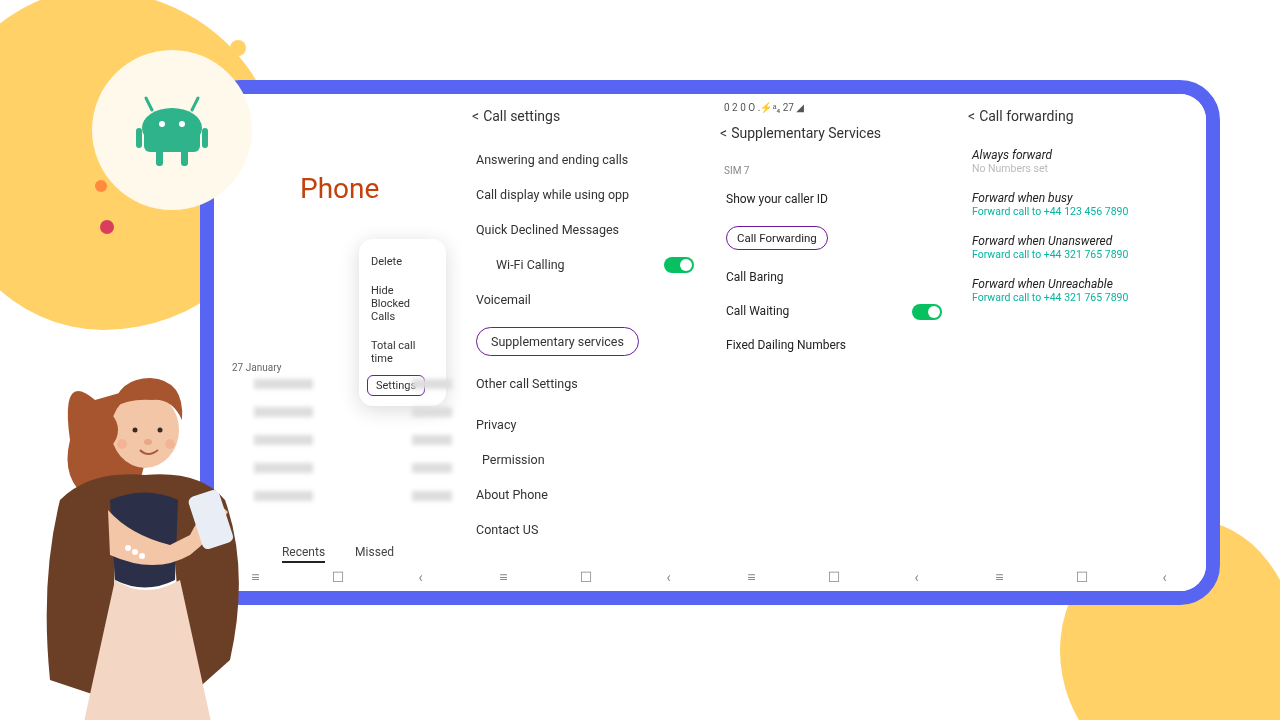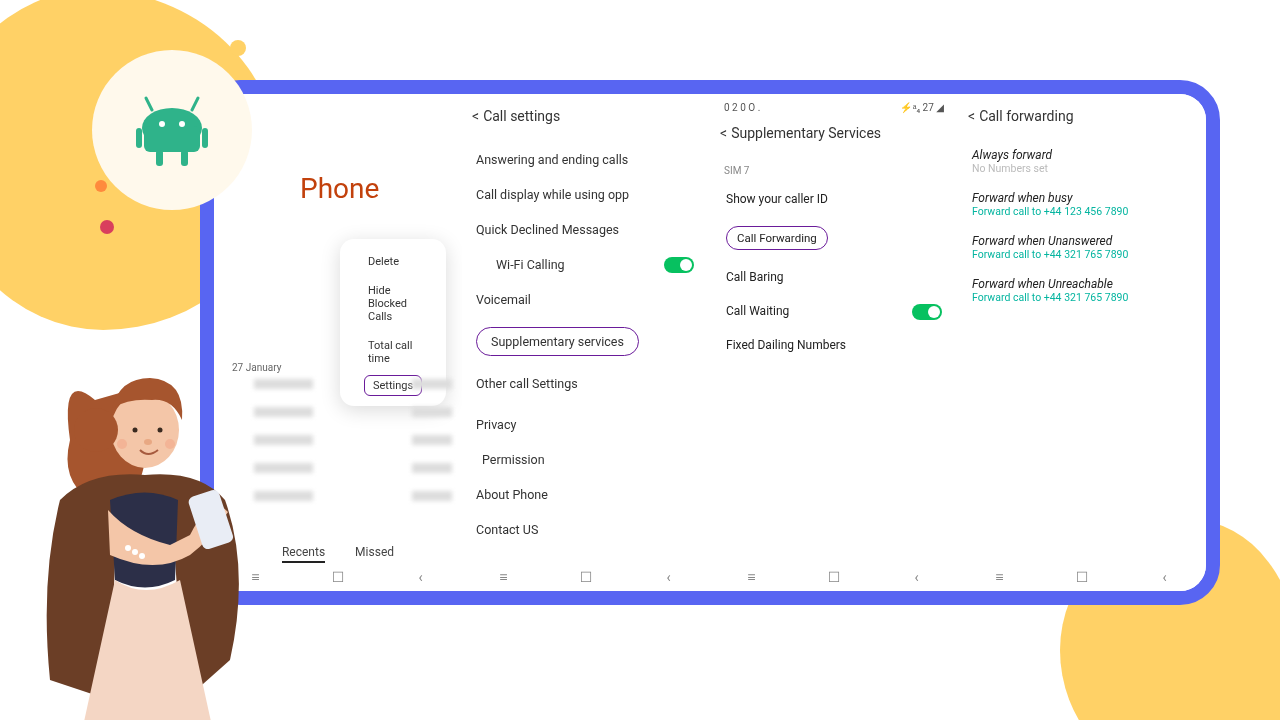--- a/index.html
+++ b/index.html
@@ -110,25 +110,25 @@
 .phone-title {
   font-size: 28px;
   font-weight: 400;
   margin: 70px 0 0 80px;
   color: #c2410c;
 }
 .menu-popup {
   position: absolute;
   top: 145px;
   right: 16px;
-  width: 106px;
+  width: 87px;
   background: #fff;
   border-radius: 14px;
   box-shadow: 0 4px 20px rgba(0,0,0,0.15);
-  padding: 8px 16px;
+  padding: 8px 0;
 }
 .menu-item {
   padding: 8px 12px;
   font-size: 11px;
   color: #333;
 }
 .menu-item.highlighted {
   display: inline-block;
   margin: 2px 8px;
   padding: 3px 8px;
@@ -212,21 +212,21 @@
 .section-label {
   font-size: 10px;
   color: #888;
   padding-left: 12px;
   margin-top: 6px;
 }
 
 
 .status-bar {
   display: flex;
-  justify-content: space-between;
+  justify-content: flex-start;
   font-size: 10px;
   color: #555;
   padding: 0 8px 6px;
 }
 .sim-label {
   font-size: 10px;
   color: #888;
   padding: 6px 8px;
 }
 .sup-row {

